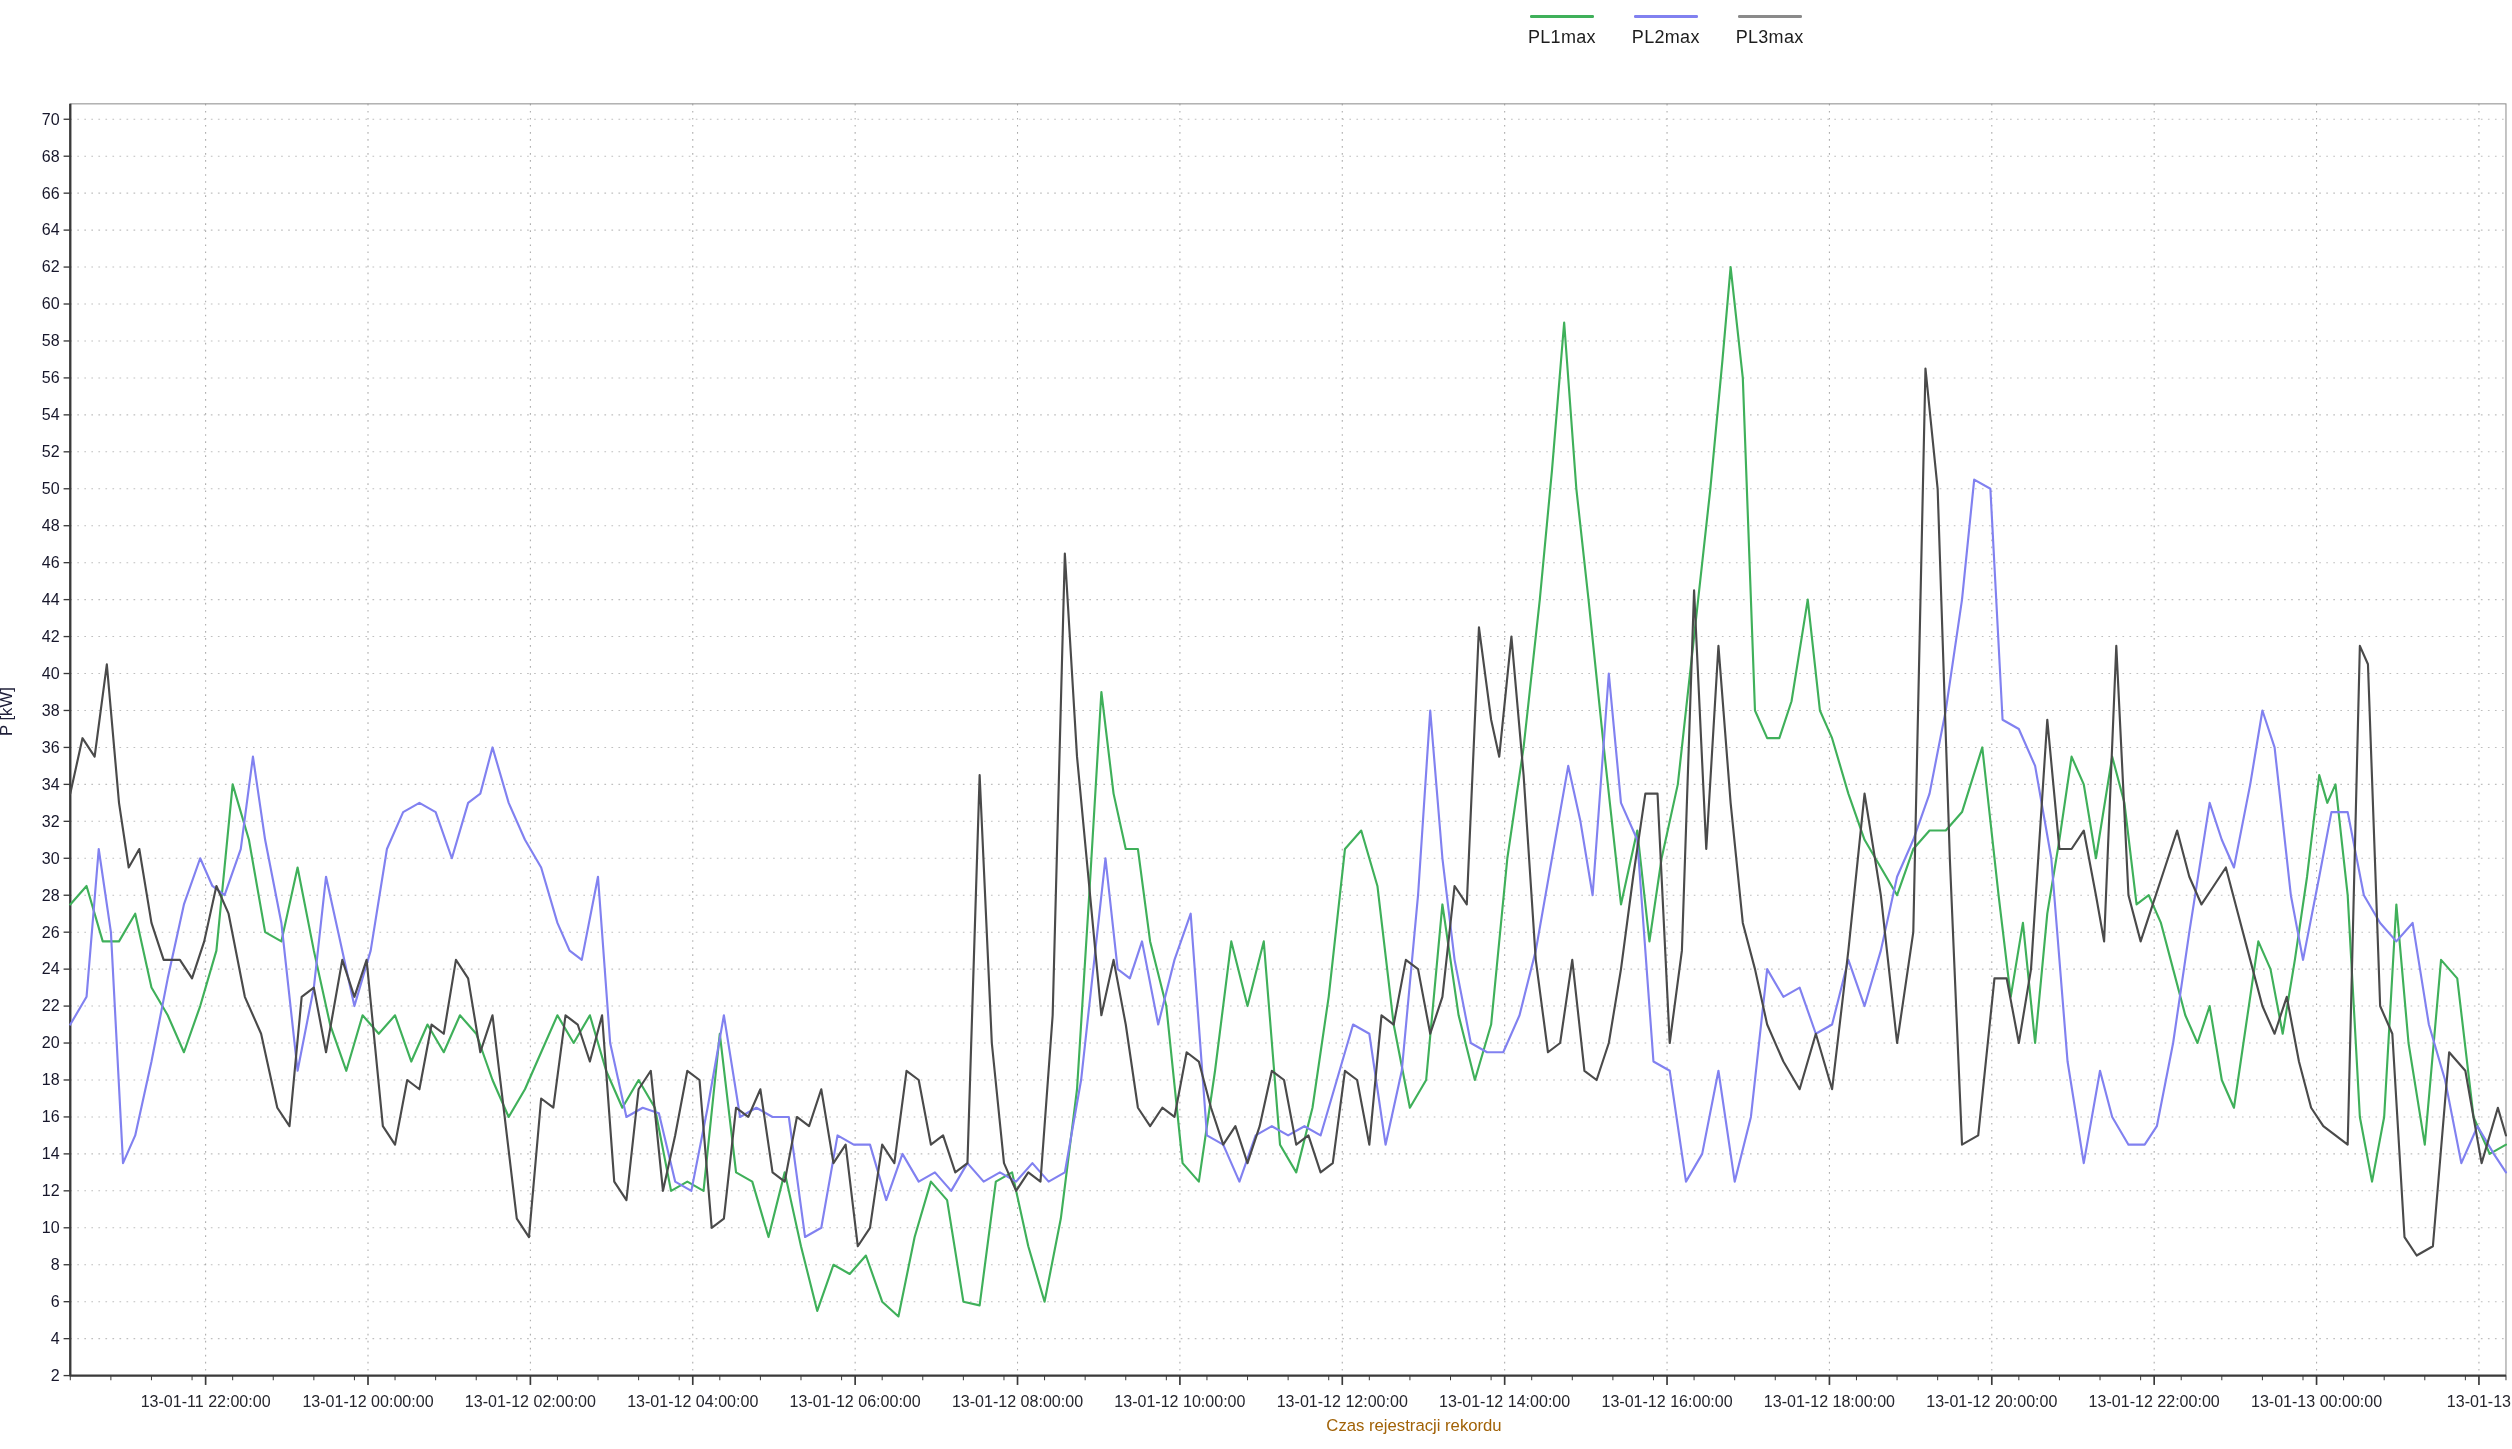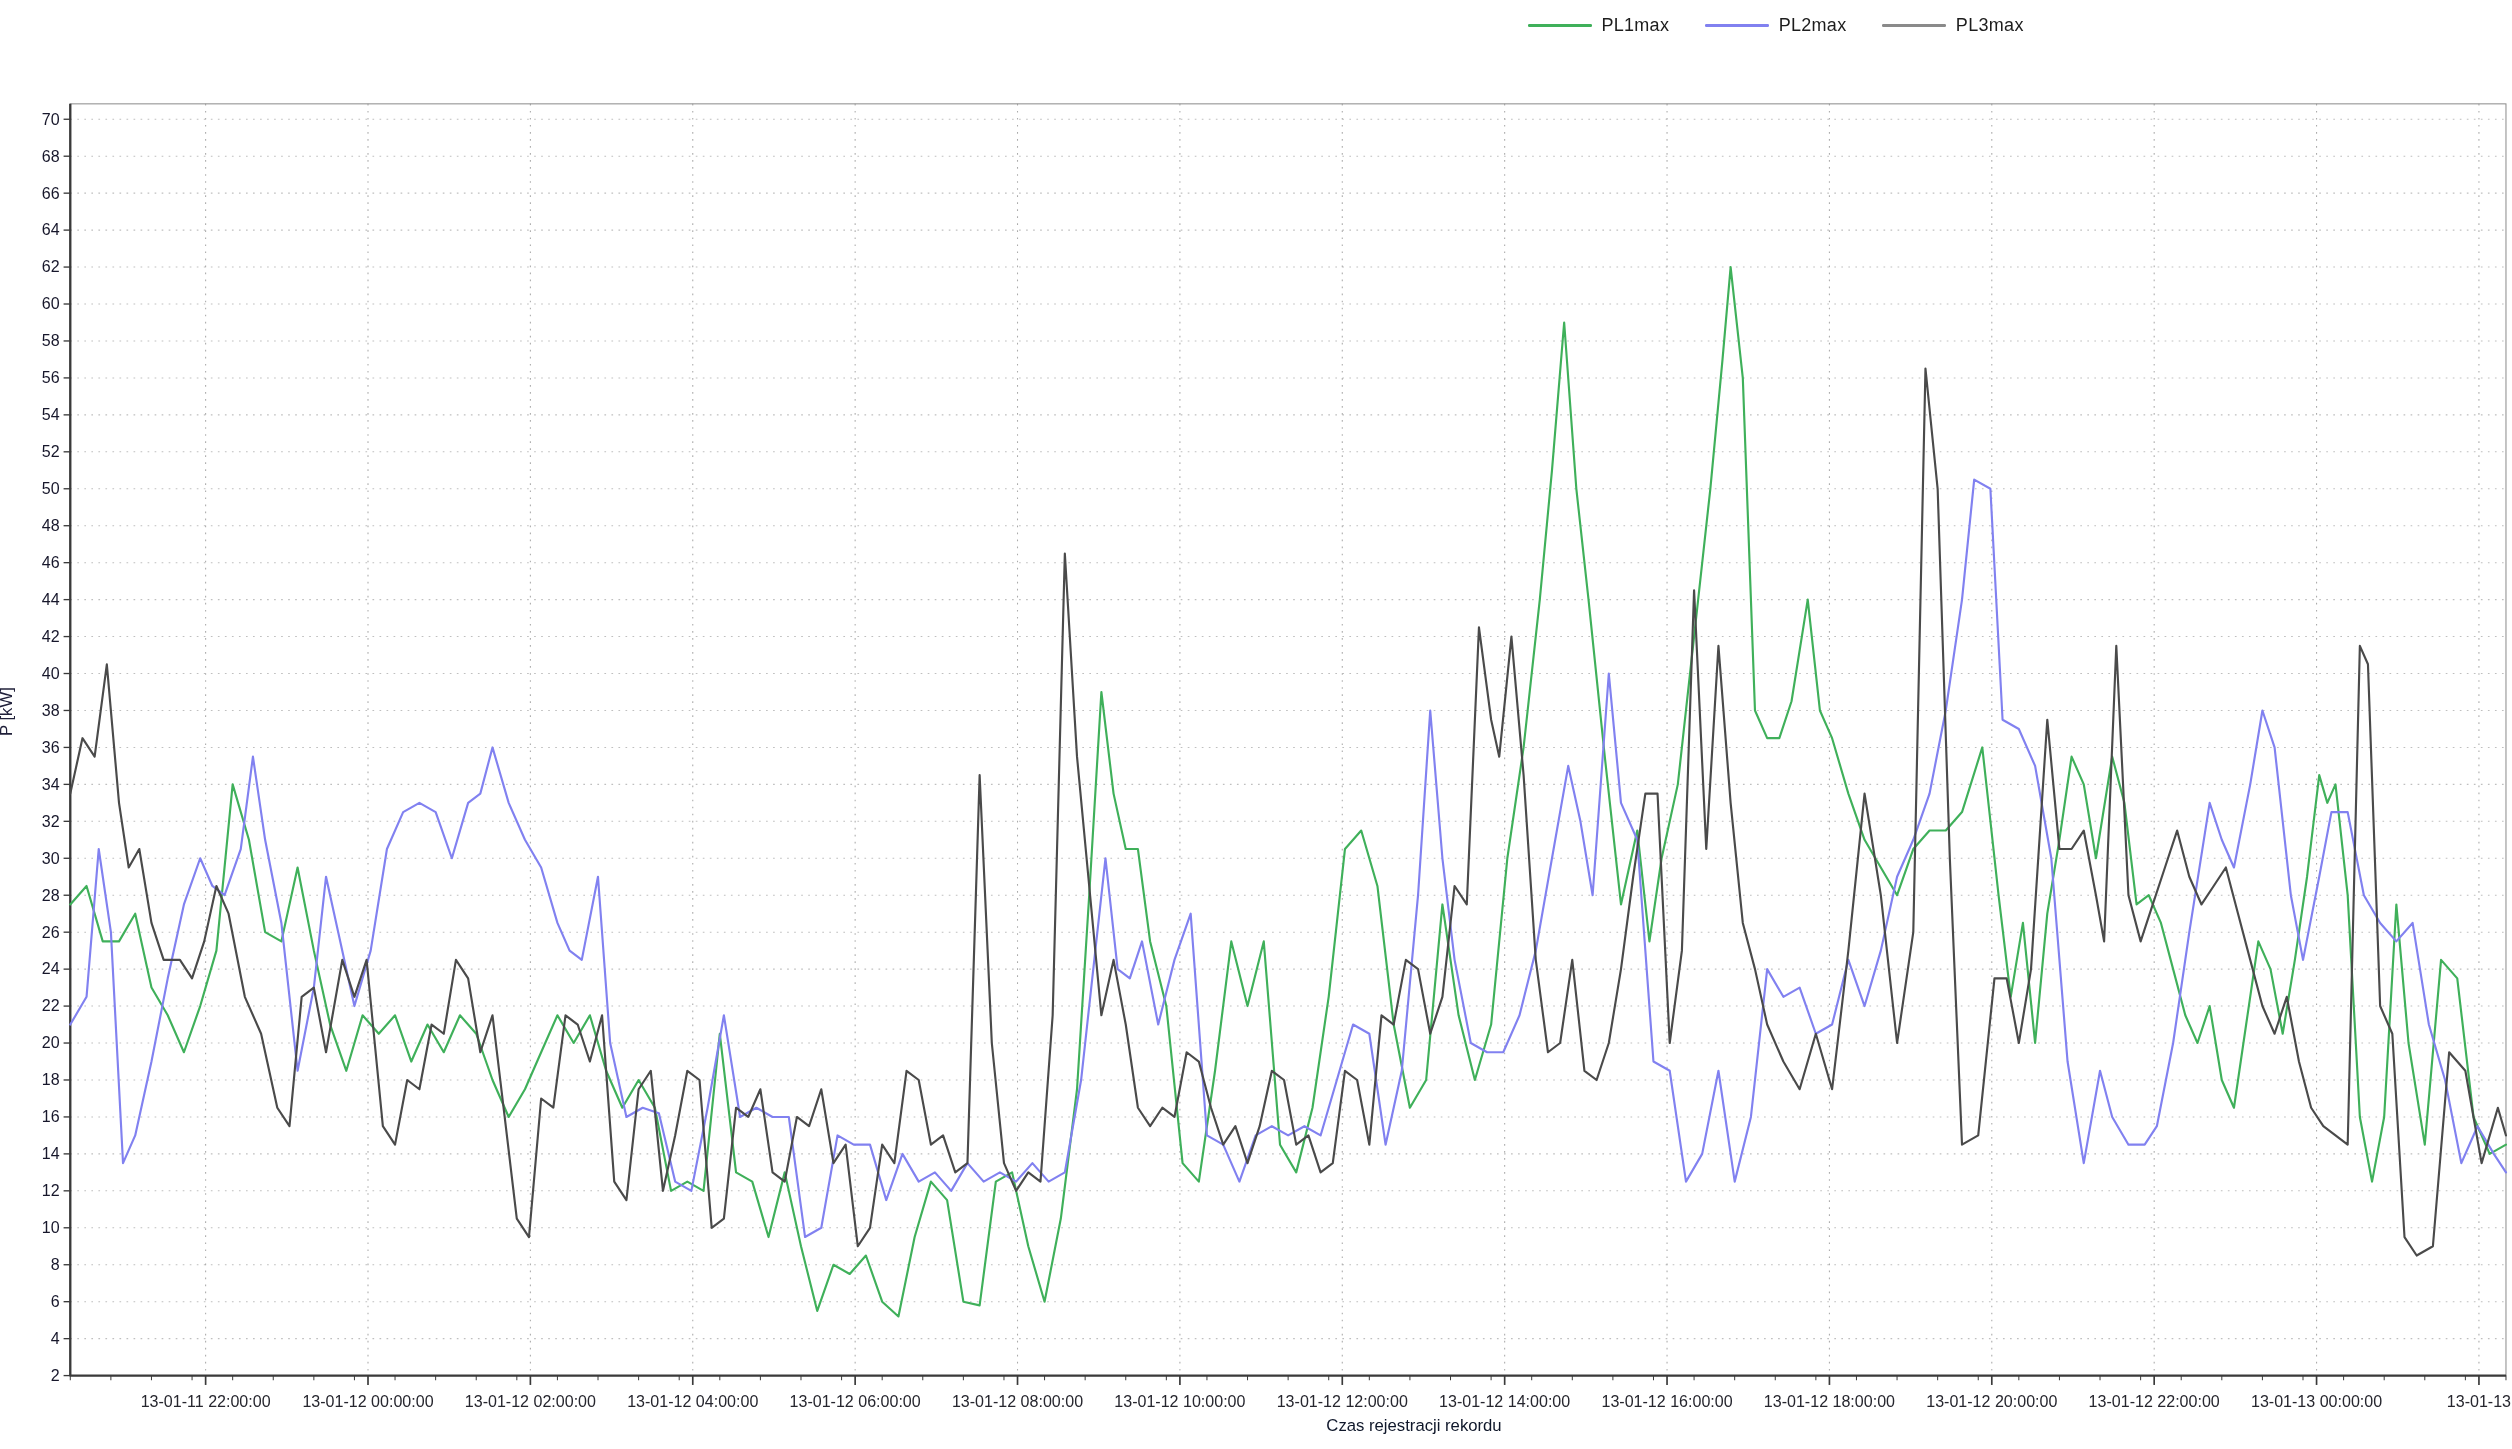--- a/index.html
+++ b/index.html
@@ -1,25 +1,25 @@
 <!DOCTYPE html>
 <html style="font-size:10.7px"><head>
 <meta charset="utf-8">
 <style>
   html,body{margin:0;padding:0;background:#ffffff;}
   body{font-family:"Liberation Sans", sans-serif;}
   #stage{position:relative;width:2512px;height:1450px;background:#fff;overflow:hidden;}
   #legend{position:absolute;left:1528px;top:14.7px;display:flex;gap:36px;align-items:center;}
-  .legend-item{display:flex;align-items:center;gap:9.4px;}
+  .legend-item{display:flex;align-items:center;gap:9.4px;flex-direction:column;}
   .legend-swatch{width:64px;height:3.3px;border-radius:1.3px;}
   .legend-label{font-size:18px;color:#1d1d1d;letter-spacing:0.3px;}
   #y-title{position:absolute;left:-2.7px;top:736px;transform:rotate(-90deg);transform-origin:left top;
            font-size:16.7px;color:#20203a;white-space:nowrap;}
   #x-title{position:absolute;left:1414px;top:1416px;transform:translateX(-50%);
-           font-size:16.7px;color:#0f172a;white-space:nowrap;}
+           font-size:16.7px;color:#a16207;white-space:nowrap;}
   svg text{font-family:"Liberation Sans", sans-serif;}
 </style>
 </head>
 <body>
 
 <div id="stage">
   <div id="legend">
       <div class="legend-item">
         <div class="legend-swatch" style="background: rgb(63, 176, 90);"></div>
         <span class="legend-label">PL1max</span>

